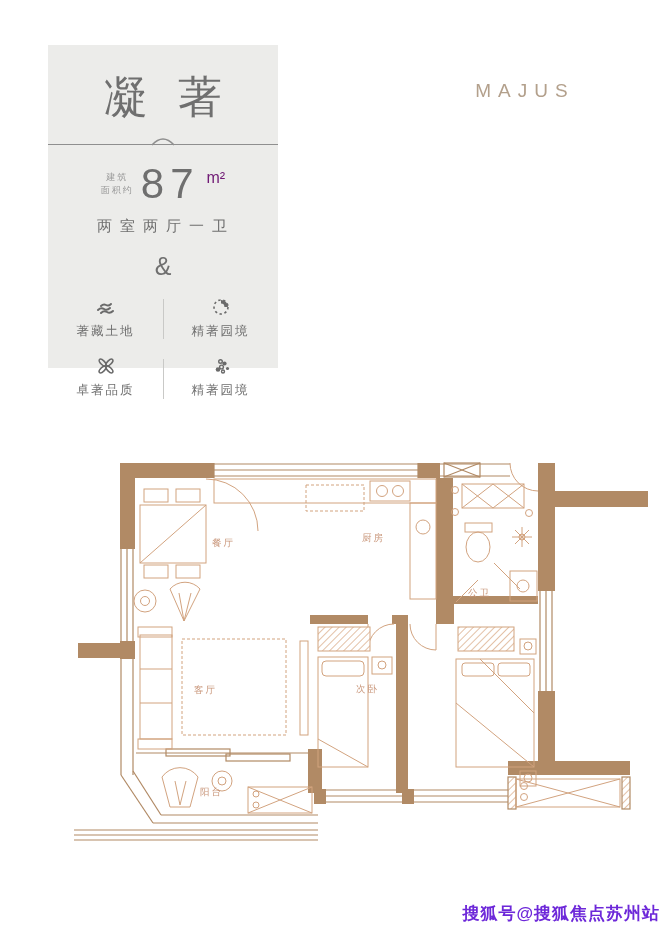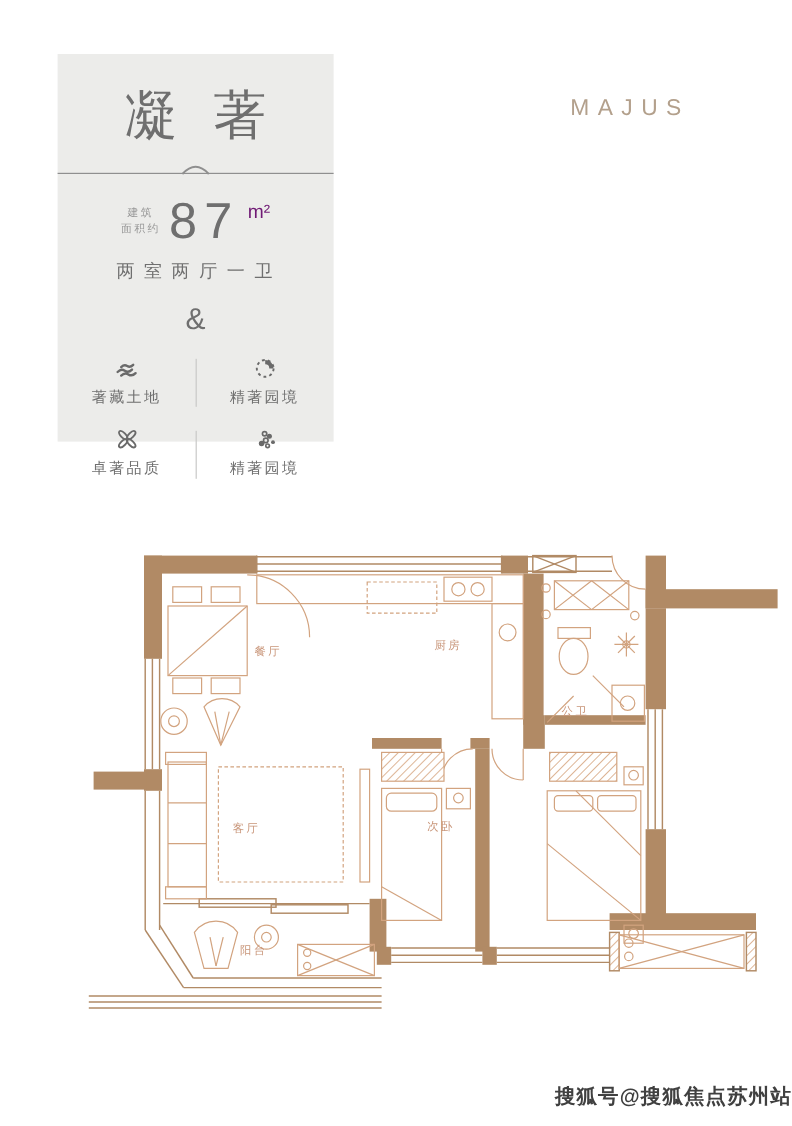--- a/index.html
+++ b/index.html
@@ -28,21 +28,21 @@
   
   .brand{position:absolute;left:408px;top:68px;width:234px;text-align:center;color:#b3a08c;}
   .brand-line1{font-size:19px;letter-spacing:7px;}
   .brand-line2{font-size:19px;letter-spacing:7px;margin-top:12px;text-align:center;}
 
   
   .floorplan{position:absolute;left:70px;top:443px;width:580px;height:400px;}
   .floorplan svg{display:block;}
 
   
-  .watermark{position:absolute;top:902px;right:0px;font-size:17px;font-weight:bold;color:#404040;
+  .watermark{position:absolute;top:902px;right:0px;font-size:17px;font-weight:bold;color:#6d28d9;
              letter-spacing:1px;
              text-shadow:-1px -1px 0 #fff,1px -1px 0 #fff,-1px 1px 0 #fff,1px 1px 0 #fff,0 0 2px #fff;}
 </style>
 </head>
 <body>
 
 <div class="page">
 
   <div class="card">
     <div class="card-title">凝著</div>

